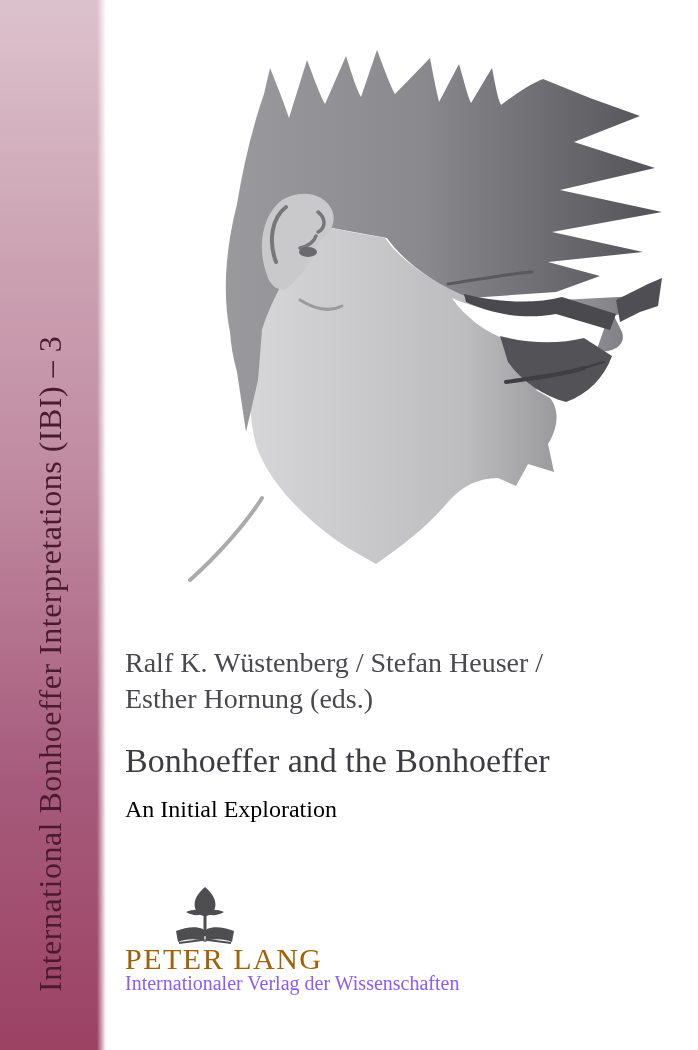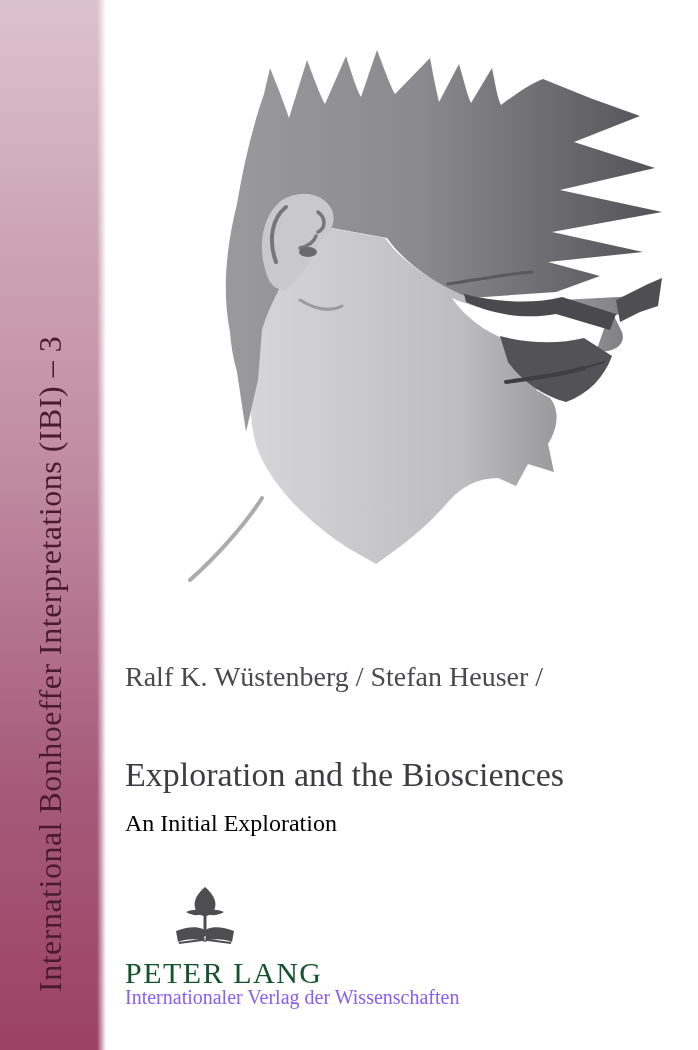--- a/index.html
+++ b/index.html
@@ -34,28 +34,28 @@
   }
 
   
   .portrait {
     position:absolute; left:0; top:0;
     width:698px; height:1050px;
     pointer-events:none;
   }
 
   
-  .cover-text { position:absolute; left:125px; color:#48484c;margin-top:14px; }
+  .cover-text { position:absolute; left:125px; color:#48484c; }
   .editors  { top:645px; font-size:28px; line-height:36px; color:#4a4a4e; }
   .title    { top:742px; font-size:34px; color:#3c3c41; }
   .subtitle { top:796px; font-size:24px; color:#000000; }
 
   
   .logo { position:absolute; left:172px; top:886px; width:66px; height:60px; }
-  .publisher     { top:942px; font-size:30px; letter-spacing:1.5px; color:#14532d; }
+  .publisher     { top:942px; font-size:30px; letter-spacing:1.5px; color:#a16207; }
   .publisher-sub { top:972px; font-size:20px; color:#8b5cf6; }
 </style>
 </head>
 <body>
 
 <div class="spine">
   <div class="spine-text">International Bonhoeffer Interpretations (IBI) – 3</div>
 </div>
 
 <svg class="portrait" viewBox="0 0 698 1050" aria-hidden="true">
@@ -147,23 +147,24 @@
     C544 396 522 382 508 362 Z"></path>
 
   <path fill="none" stroke="#3e3e43" stroke-width="4" stroke-linecap="round" d="M506 382 C532 378 558 376 584 368"></path>
   <path fill="none" stroke="#3e3e43" stroke-width="2" stroke-linecap="round" d="M584 368 L604 362"></path>
 
   <path fill="none" stroke="#ababad" stroke-width="4" stroke-linecap="round" d="M190 580 C215 558 245 525 262 498"></path>
 </svg>
 
 <div class="cover-text editors">
   <div>Ralf K. Wüstenberg / Stefan Heuser /</div>
+  <div>Esther Hornung (eds.)</div>
 </div>
 
-<div class="cover-text title">Exploration and the Biosciences</div>
+<div class="cover-text title">Bonhoeffer and the Bonhoeffer</div>
 <div class="cover-text subtitle">An Initial Exploration</div>
 
 <svg class="logo" viewBox="0 0 66 60" aria-hidden="true">
   <g fill="#4e4e51">
     <path d="M33 1 C40 7 45 14 43 22 C41 28 37 30 33 30 C29 30 25 28 23 22 C21 14 26 7 33 1 Z"></path>
     <path d="M14 26 C21 23 27 23 33 26 C39 23 45 23 52 26 C45 30 39 30 33 27 C27 30 21 30 14 26 Z"></path>
     <rect x="31.5" y="28" width="3" height="17"></rect>
     <circle cx="33" cy="47" r="3.4"></circle>
     <path d="M4 45 C14 41 24 40 31 43 L33 56 C25 52 14 53 6 56 Z"></path>
     <path d="M62 45 C52 41 42 40 35 43 L33 56 C41 52 52 53 60 56 Z"></path>

